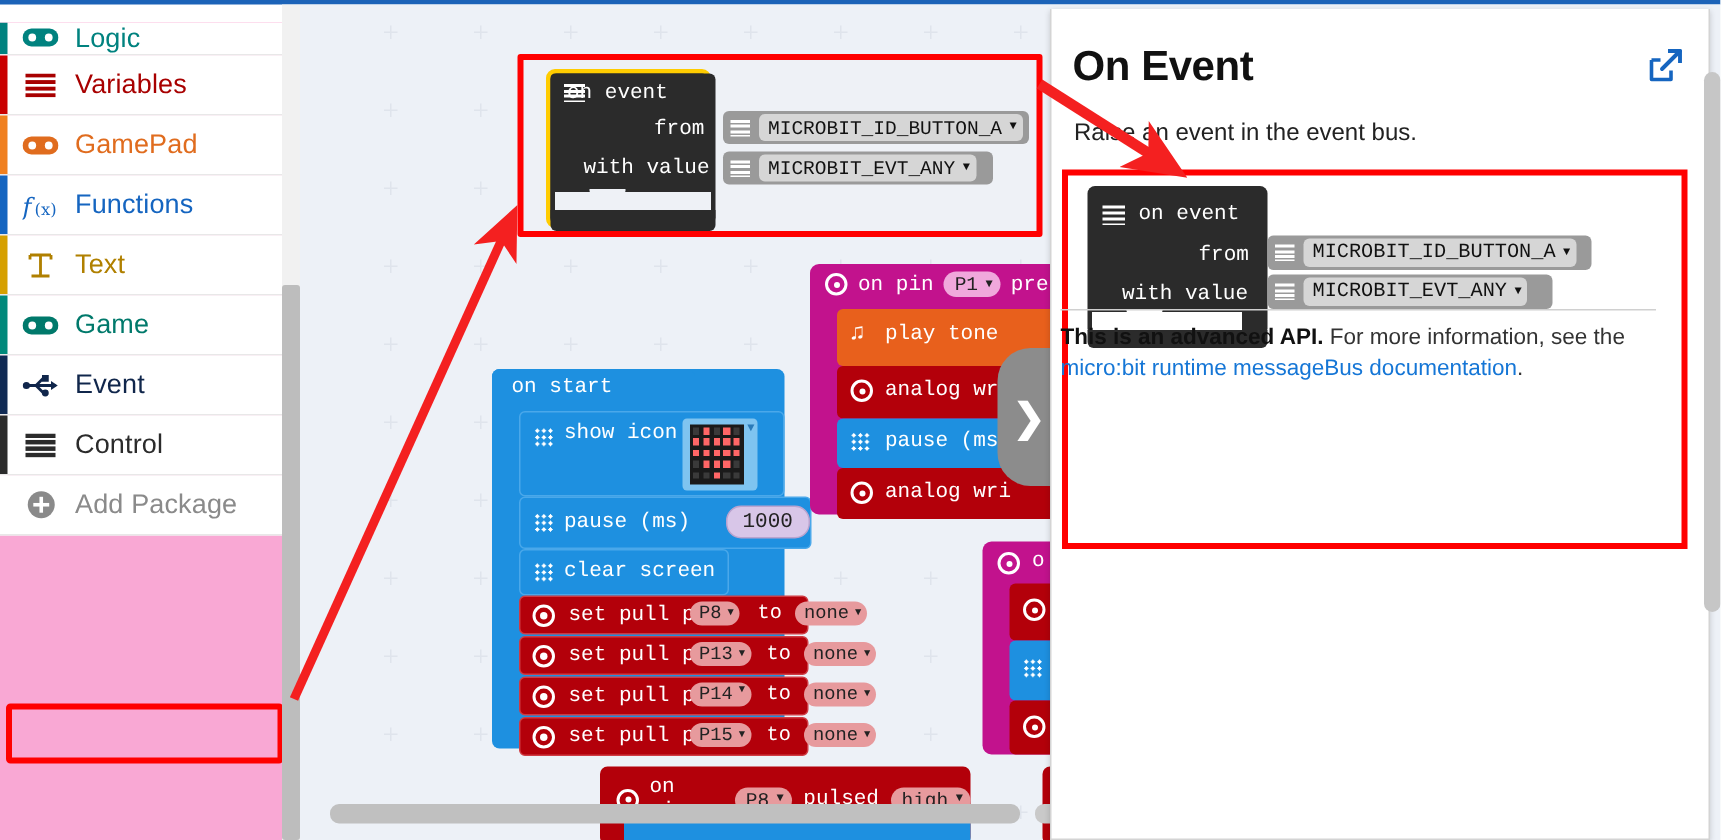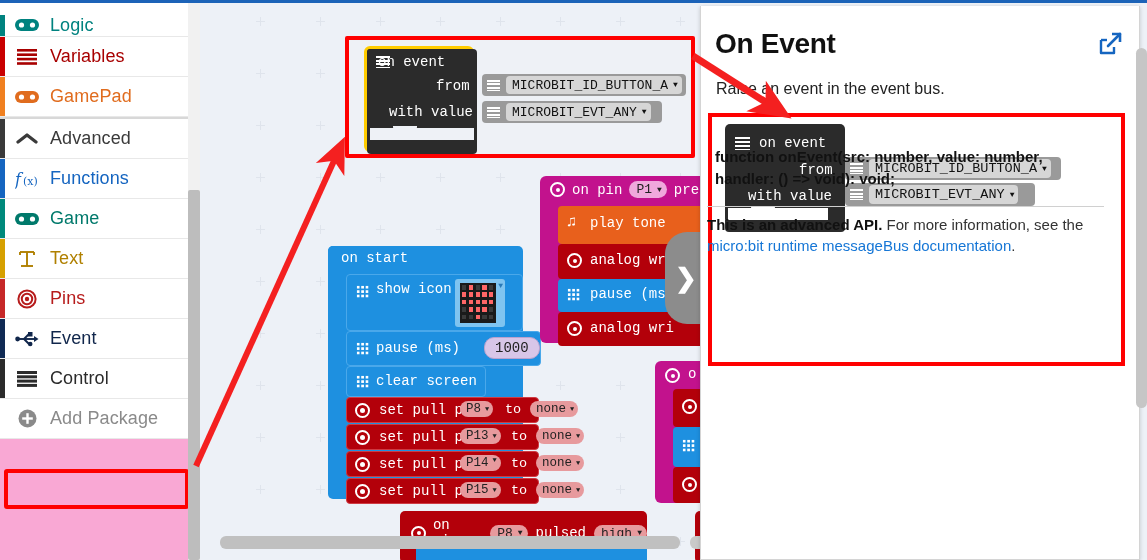--- a/index.html
+++ b/index.html
@@ -193,75 +193,55 @@
         <div class="bar" style="background: rgb(240, 128, 32);"></div>
         <div class="ico">
           <svg width="24" height="14" viewBox="0 0 24 14">
             <rect x="0" y="1" width="24" height="12" rx="6" fill="#e06c1e"></rect>
         <circle cx="6.5" cy="7" r="2.6" fill="#fff"></circle>
             <circle cx="17.5" cy="7" r="2.6" fill="#fff"></circle>
           </svg>
         </div>
         <div class="lbl" style="color: rgb(224, 108, 30);">GamePad</div>
       </div>
-      <div class="cat group-sep" style="height: 42px;">
-        <div class="bar" style="background: rgb(58, 58, 58);"></div>
-        <div class="ico">
-          <svg width="22" height="14" viewBox="0 0 22 14">
-            <path d="M2 10 L11 3 L20 10" fill="none" stroke="#3a3a3a" stroke-width="3.2" stroke-linecap="round" stroke-linejoin="round"></path>
-          </svg>
-        </div>
-        <div class="lbl" style="color: rgb(58, 58, 58);">Advanced</div>
-      </div>
       <div class="cat" style="height: 40px;">
         <div class="bar" style="background: rgb(21, 101, 192);"></div>
         <div class="ico">
           <svg width="24" height="20" viewBox="0 0 24 20">
             <text x="0" y="16" font-family="DejaVu Serif, serif" font-style="italic" font-size="16" fill="#1565c0">f</text>
         <text x="8" y="16" font-family="DejaVu Serif, serif" font-size="11" fill="#1565c0">(x)</text>
           </svg>
         </div>
         <div class="lbl" style="color: rgb(21, 101, 192);">Functions</div>
-      </div>
-      <div class="cat" style="height: 40px;">
-        <div class="bar" style="background: rgb(0, 137, 123);"></div>
-        <div class="ico">
-          <svg width="24" height="14" viewBox="0 0 24 14">
-            <rect x="0" y="1" width="24" height="12" rx="6" fill="#00796b"></rect>
-        <circle cx="6.5" cy="7" r="2.6" fill="#fff"></circle>
-            <circle cx="17.5" cy="7" r="2.6" fill="#fff"></circle>
-          </svg>
-        </div>
-        <div class="lbl" style="color: rgb(0, 121, 107);">Game</div>
       </div>
       <div class="cat" style="height: 40px;">
         <div class="bar" style="background: rgb(214, 160, 0);"></div>
         <div class="ico">
           <svg width="20" height="18" viewBox="0 0 20 18">
             <g stroke="#b08000" stroke-width="1.9" fill="none">
         <line x1="3" y1="2" x2="17" y2="2"></line>
               <line x1="10" y1="2" x2="10" y2="16"></line>
               <line x1="4" y1="16" x2="16" y2="16"></line>
         <line x1="3" y1="2" x2="3" y2="5"></line>
               <line x1="17" y1="2" x2="17" y2="5"></line>
             </g>
           </svg>
         </div>
         <div class="lbl" style="color: rgb(176, 128, 0);">Text</div>
       </div>
       <div class="cat" style="height: 40px;">
-        <div class="bar" style="background: rgb(198, 40, 40);"></div>
+        <div class="bar" style="background: rgb(0, 137, 123);"></div>
         <div class="ico">
-          <svg width="20" height="20" viewBox="0 0 20 20">
-            <circle cx="10" cy="10" r="8.6" fill="none" stroke="#b71c1c" stroke-width="2"></circle>
-        <circle cx="10" cy="10" r="5.2" fill="none" stroke="#b71c1c" stroke-width="2"></circle>
-            <circle cx="10" cy="10" r="2.2" fill="#b71c1c"></circle>
+          <svg width="24" height="14" viewBox="0 0 24 14">
+            <rect x="0" y="1" width="24" height="12" rx="6" fill="#00796b"></rect>
+        <circle cx="6.5" cy="7" r="2.6" fill="#fff"></circle>
+            <circle cx="17.5" cy="7" r="2.6" fill="#fff"></circle>
           </svg>
         </div>
-        <div class="lbl" style="color: rgb(183, 28, 28);">Pins</div>
+        <div class="lbl" style="color: rgb(0, 121, 107);">Game</div>
       </div>
       <div class="cat" style="height: 40px;">
         <div class="bar" style="background: rgb(16, 42, 84);"></div>
         <div class="ico">
           <svg width="24" height="16" viewBox="0 0 24 16">
             <g stroke="#10264b" stroke-width="1.9" fill="none">
         <line x1="2" y1="8" x2="22" y2="8"></line>
               <line x1="9" y1="8" x2="14" y2="3"></line>
               <line x1="9" y1="8" x2="14" y2="13"></line>
             </g>
@@ -870,24 +850,20 @@
         <span class="pill">
           <span>MICROBIT_EVT_ANY</span>
             <span class="caret">▼</span>
         </span>
       </div>
       <div style="position:absolute;left:3px;top:84px;width:100px;height:16px;background:#fff;border-radius:0 0 4px 4px;"></div>
       <div style="position:absolute;left:0;top:96px;width:120px;height:12px;background:#2b2b2b;border-radius:0 0 4px 4px;"></div>
       <div style="position:absolute;left:26px;top:82px;width:24px;height:7px;background:#fff;border-radius:0 0 6px 6px;"></div>
     </div>
 
-    <div class="doc-sig">
-      <div>function onEvent(src: number, value: number,</div>
-      <div>handler: () =&gt; void): void;</div>
-    </div>
 
     <div class="doc-div"></div>
     <div class="doc-note">
       <b>This is an advanced API.</b><span> For more information, see the </span><a href="#">micro:bit runtime messageBus documentation</a><span>.</span>
     </div>
 
     <div style="position:absolute;right:-8px;top:42px;width:11px;height:360px;background:#c6c6c6;border-radius:6px;"></div>
   </div>
 
   <svg class="arrows">

